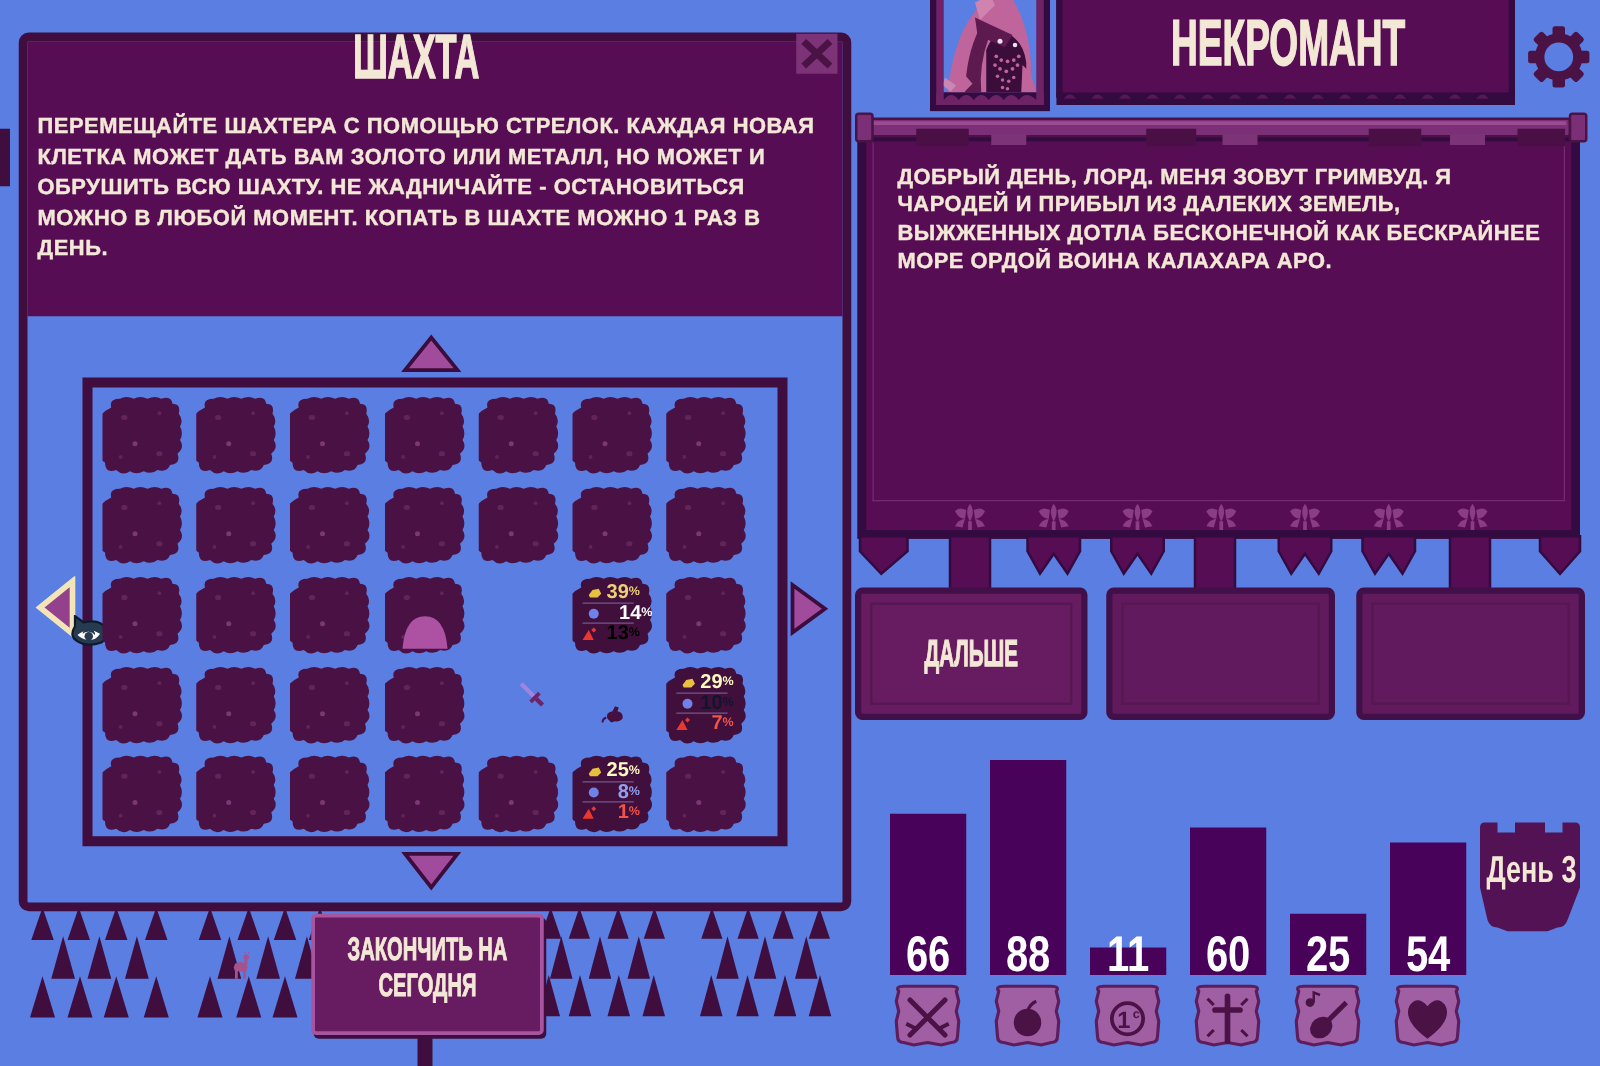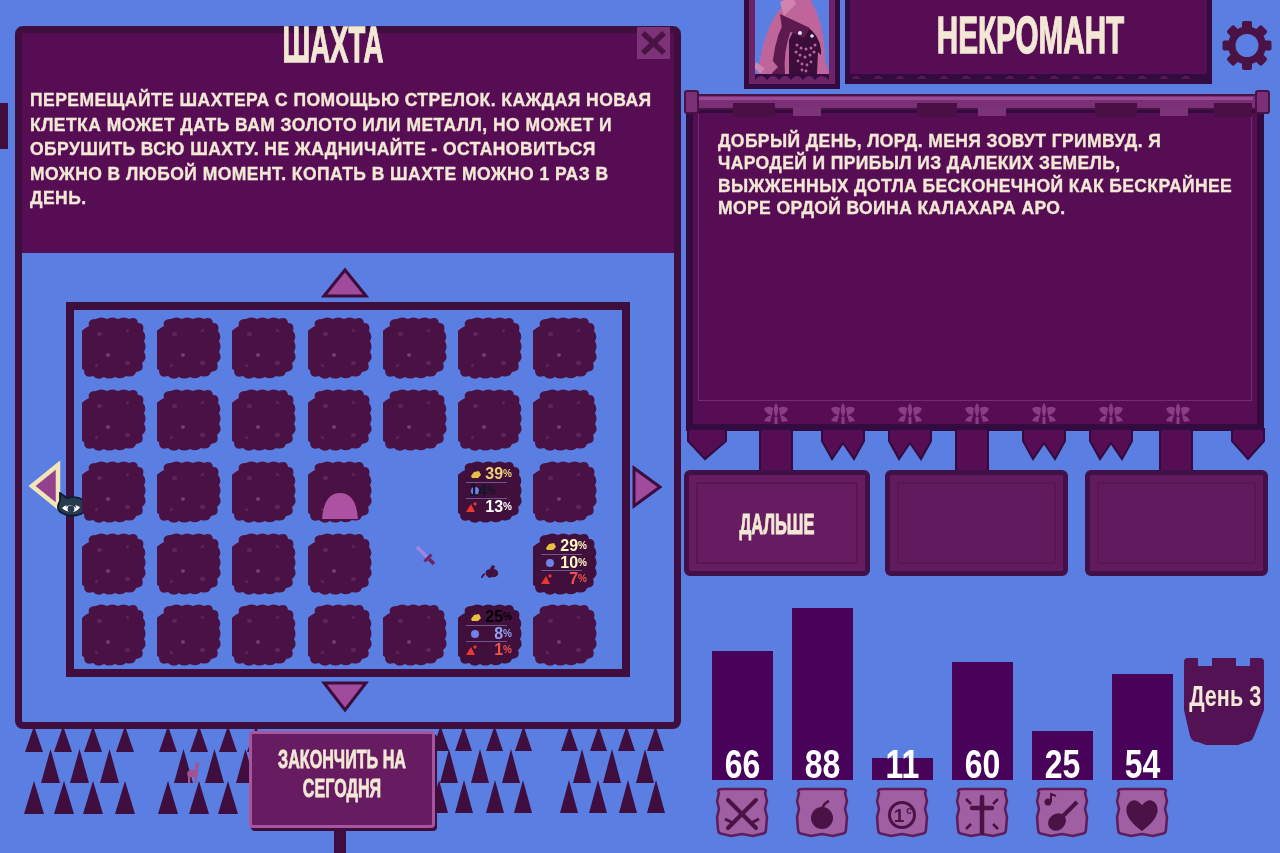--- a/index.html
+++ b/index.html
@@ -237,26 +237,26 @@
       <use href="#rockp"></use>
     </svg><div style="position:absolute;left:2px;top:5px;width:62px;height:16px">
       <svg style="position:absolute;left:9px;top:2px" width="12" height="12" viewBox="0 0 12 12">
         <path d="M2,8 l3,-4 5,-1 2,4 -3,3 -6,0 z" fill="#e8c040"></path>
       </svg>
       <div style="position:absolute;right:10px;top:0;font:bold 16px/16px 'Liberation Sans',sans-serif;color:#ecd076">39<span style="font-size:10px;vertical-align:2px">%</span></div>
     </div><div style="position:absolute;left:8px;top:20.5px;width:41px;height:1px;background:rgba(160,160,220,.5)"></div><div style="position:absolute;left:2px;top:21.5px;width:62px;height:16px">
       <svg style="position:absolute;left:9px;top:2px" width="12" height="12" viewBox="0 0 12 12">
         <circle cx="6" cy="6" r="4" fill="#7082e8"></circle>
       </svg>
-      <div style="position:absolute;right:26px;top:0;font:bold 16px/16px 'Liberation Sans',sans-serif;color:#0f172a">14<span style="font-size:10px;vertical-align:2px">%</span></div>
+      <div style="position:absolute;right:0;top:0;font:bold 16px/16px 'Liberation Sans',sans-serif;color:#ffffff">14<span style="font-size:10px;vertical-align:2px">%</span></div>
     </div><div style="position:absolute;left:8px;top:37.0px;width:41px;height:1px;background:rgba(160,160,220,.5)"></div><div style="position:absolute;left:2px;top:38.0px;width:62px;height:16px">
       <svg style="position:absolute;left:5px;top:2px" width="12" height="12" viewBox="0 0 12 12">
         <path d="M1,11 L6,3 L10,11 z M8,3 l2,-2 2,2 -2,2 z" fill="#e83830"></path>
       </svg>
-      <div style="position:absolute;right:10px;top:0;font:bold 16px/16px 'Liberation Sans',sans-serif;color:#ffffff">13<span style="font-size:10px;vertical-align:2px">%</span></div>
+      <div style="position:absolute;right:10px;top:0;font:bold 16px/16px 'Liberation Sans',sans-serif;color:#000000">13<span style="font-size:10px;vertical-align:2px">%</span></div>
     </div></div>
 
 <div style="position:absolute;left:533px;top:461px;width:64px;height:64px">
     <svg style="position:absolute;left:0px;top:0px" width="64" height="64" viewBox="0 0 64 64">
       <use href="#rock"></use>
     </svg>
   </div>
 
 <div style="position:absolute;left:82px;top:533px;width:64px;height:64px">
     <svg style="position:absolute;left:0px;top:0px" width="64" height="64" viewBox="0 0 64 64">
@@ -286,21 +286,21 @@
       <use href="#rockp"></use>
     </svg><div style="position:absolute;left:2px;top:5px;width:62px;height:16px">
       <svg style="position:absolute;left:9px;top:2px" width="12" height="12" viewBox="0 0 12 12">
         <path d="M2,8 l3,-4 5,-1 2,4 -3,3 -6,0 z" fill="#e8c040"></path>
       </svg>
       <div style="position:absolute;right:10px;top:0;font:bold 16px/16px 'Liberation Sans',sans-serif;color:#fef9c3">29<span style="font-size:10px;vertical-align:2px">%</span></div>
     </div><div style="position:absolute;left:8px;top:20.5px;width:41px;height:1px;background:rgba(160,160,220,.5)"></div><div style="position:absolute;left:2px;top:21.5px;width:62px;height:16px">
       <svg style="position:absolute;left:9px;top:2px" width="12" height="12" viewBox="0 0 12 12">
         <circle cx="6" cy="6" r="4" fill="#7082e8"></circle>
       </svg>
-      <div style="position:absolute;right:10px;top:0;font:bold 16px/16px 'Liberation Sans',sans-serif;color:#fef9c3">10<span style="font-size:10px;vertical-align:2px">%</span></div>
+      <div style="position:absolute;right:10px;top:0;font:bold 16px/16px 'Liberation Sans',sans-serif;color:#0f172a">10<span style="font-size:10px;vertical-align:2px">%</span></div>
     </div><div style="position:absolute;left:8px;top:37.0px;width:41px;height:1px;background:rgba(160,160,220,.5)"></div><div style="position:absolute;left:2px;top:38.0px;width:62px;height:16px">
       <svg style="position:absolute;left:5px;top:2px" width="12" height="12" viewBox="0 0 12 12">
         <path d="M1,11 L6,3 L10,11 z M8,3 l2,-2 2,2 -2,2 z" fill="#e83830"></path>
       </svg>
       <div style="position:absolute;right:10px;top:0;font:bold 16px/16px 'Liberation Sans',sans-serif;color:#f25348">7<span style="font-size:10px;vertical-align:2px">%</span></div>
     </div></div>
 
 <div style="position:absolute;left:82px;top:604px;width:64px;height:64px">
     <svg style="position:absolute;left:0px;top:0px" width="64" height="64" viewBox="0 0 64 64">
       <use href="#rock"></use>
@@ -330,21 +330,21 @@
       <use href="#rock"></use>
     </svg>
   </div>
 
 <div style="position:absolute;left:458px;top:604px;width:64px;height:64px"><svg width="64" height="64" viewBox="0 0 64 64">
       <use href="#rockp"></use>
     </svg><div style="position:absolute;left:2px;top:5px;width:62px;height:16px">
       <svg style="position:absolute;left:9px;top:2px" width="12" height="12" viewBox="0 0 12 12">
         <path d="M2,8 l3,-4 5,-1 2,4 -3,3 -6,0 z" fill="#e8c040"></path>
       </svg>
-      <div style="position:absolute;right:10px;top:0;font:bold 16px/16px 'Liberation Sans',sans-serif;color:#000000">25<span style="font-size:10px;vertical-align:2px">%</span></div>
+      <div style="position:absolute;right:10px;top:0;font:bold 16px/16px 'Liberation Sans',sans-serif;color:#fef9c3">25<span style="font-size:10px;vertical-align:2px">%</span></div>
     </div><div style="position:absolute;left:8px;top:20.5px;width:41px;height:1px;background:rgba(160,160,220,.5)"></div><div style="position:absolute;left:2px;top:21.5px;width:62px;height:16px">
       <svg style="position:absolute;left:9px;top:2px" width="12" height="12" viewBox="0 0 12 12">
         <circle cx="6" cy="6" r="4" fill="#7082e8"></circle>
       </svg>
       <div style="position:absolute;right:10px;top:0;font:bold 16px/16px 'Liberation Sans',sans-serif;color:#8fa0ee">8<span style="font-size:10px;vertical-align:2px">%</span></div>
     </div><div style="position:absolute;left:8px;top:37.0px;width:41px;height:1px;background:rgba(160,160,220,.5)"></div><div style="position:absolute;left:2px;top:38.0px;width:62px;height:16px">
       <svg style="position:absolute;left:5px;top:2px" width="12" height="12" viewBox="0 0 12 12">
         <path d="M1,11 L6,3 L10,11 z M8,3 l2,-2 2,2 -2,2 z" fill="#e83830"></path>
       </svg>
       <div style="position:absolute;right:10px;top:0;font:bold 16px/16px 'Liberation Sans',sans-serif;color:#f25348">1<span style="font-size:10px;vertical-align:2px">%</span></div>

